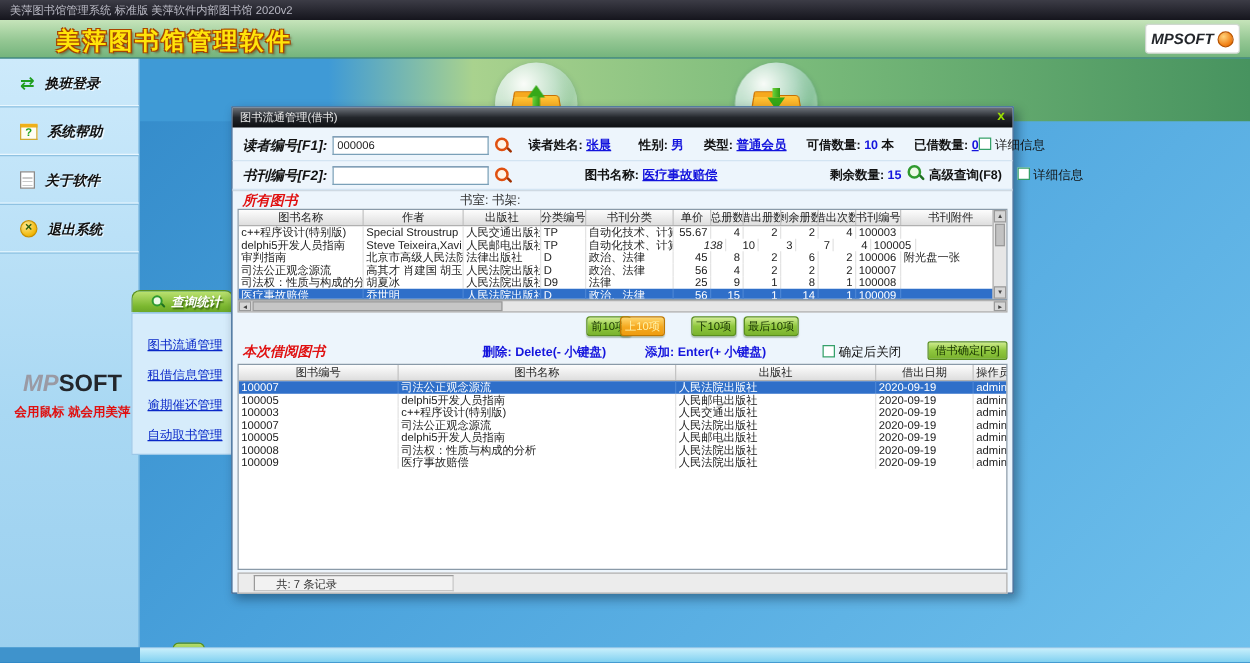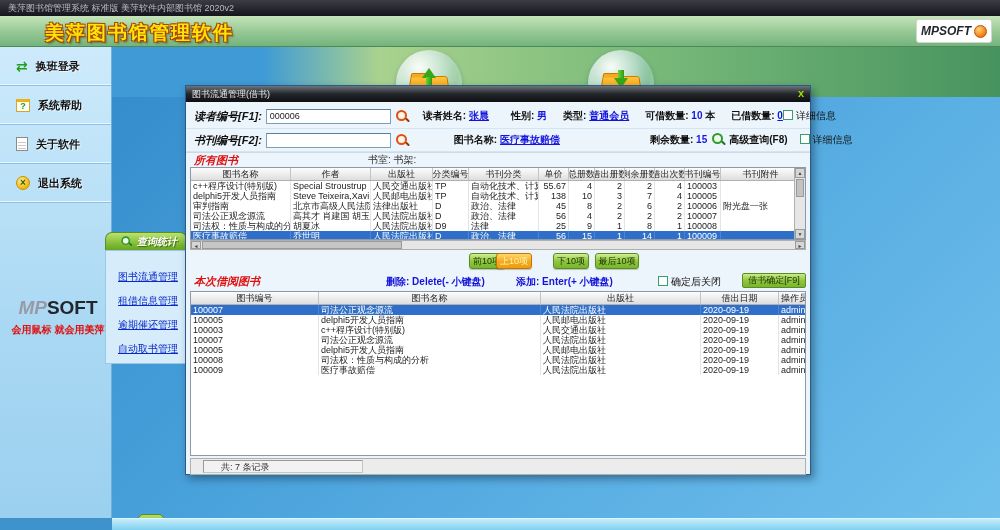--- a/index.html
+++ b/index.html
@@ -42,21 +42,21 @@
   .arr-head { position:absolute; left:-7px; width:0; height:0; border-left:7px solid transparent; border-right:7px solid transparent; }
   .arr-stem { position:absolute; left:-3px; width:6px; height:8px; background:linear-gradient(90deg,#6cd43a,#2f9a14); }
   .arr-up { top:18px; } .arr-up .arr-head { top:0; border-bottom:10px solid #35a818; } .arr-up .arr-stem { top:9px; }
   .arr-down { top:20px; } .arr-down .arr-head { top:8px; border-top:10px solid #35a818; } .arr-down .arr-stem { top:0; }
 
   
   .sidebar { position:absolute; left:0; top:47px; width:112px; height:471px;
     background:linear-gradient(180deg,#cdeafb 0%,#a9d8f3 60%,#9bd0ef 100%); border-right:1px solid #6fb0dc; }
   .side-item { height:39px; display:flex; align-items:center; gap:8px; padding-left:16px;
     border-bottom:1px solid #8fc2e2; box-shadow:0 -1px 0 #e9f7ff inset; cursor:pointer; }
-  .side-label { font-weight:bold; font-size:11px; color:#111; text-shadow:1px 1px 0 rgba(255,255,255,.7); }
+  .side-label { font-weight:bold; font-style:italic; font-size:11px; color:#111; text-shadow:1px 1px 0 rgba(255,255,255,.7); }
   .ic-swap { color:#1f9e1f; font-size:14px; font-weight:bold; line-height:12px; }
   .ic-help { width:14px; height:13px; background:#fffdf2; border:1px solid #d0a830; border-top:3px solid #f0b018;
     color:#18a018; font-size:9px; font-weight:bold; text-align:center; line-height:9px; }
   .ic-doc { width:12px; height:14px; background:#fff; border:1px solid #8a8a8a;
     background-image:repeating-linear-gradient(180deg,#fff 0 2px,#c9c9c9 2px 3px); background-size:8px 100%; background-position:1px 2px; background-repeat:no-repeat; }
   .ic-exit { width:14px; height:14px; border-radius:50%; background:radial-gradient(circle at 35% 30%,#ffe98e,#f0b400 75%);
     border:1px solid #c89000; color:#2c5e0e; font-weight:bold; font-size:10px; text-align:center; line-height:12px; }
 
   
   .qp-tab { position:absolute; left:105px; top:232px; width:82px; height:18px;
@@ -241,21 +241,21 @@
       <span class="kv" style="margin-left:16px;"><span>类型:</span> <span class="v lnk">普通会员</span></span>
       <span class="kv" style="margin-left:16px;"><span>可借数量:</span> <span class="v">10</span> <span>本</span></span>
       <span class="kv" style="margin-left:16px;"><span>已借数量:</span> <span class="v lnk">0</span></span>
       <span class="detail" style="margin-left:auto;"><span class="chk"></span><span>详细信息</span></span>
     </div>
 
     <div class="frow frow2">
       <span class="flabel">书刊编号[F2]:</span>
       <input class="finput" value="" style="">
       <span class="mag"></span>
-      <span class="kv" style="padding-left:45px;"><span>图书名称:</span> <span class="v lnk">医疗事故赔偿</span></span>
+      <span class="kv" style="margin-left:14px;padding-left:45px;"><span>图书名称:</span> <span class="v lnk">医疗事故赔偿</span></span>
       <span class="kv" style="margin-left:90px;"><span>剩余数量:</span> <span class="v">15</span></span>
       <span class="kv" style="margin-left:auto;"><span class="mag green"></span></span>
       <span class="detail" style="margin-left:4px; font-weight:bold;">高级查询(F8)</span>
       <span class="detail" style="margin-left:12px;"><span class="chk"></span><span>详细信息</span></span>
     </div>
 
     <div class="subrow">
       <span class="red-it">所有图书</span>
       <span class="shelf">书室:  书架:</span>
     </div>
@@ -289,21 +289,21 @@
             <div class="tcell num" style="width: 30px;">4</div>
             <div class="tcell" style="width: 36px;">100003</div>
             <div class="tcell" style="width: 80px;"></div>
           </div>
           <div class="trow">
             <div class="tcell" style="width: 100px;">delphi5开发人员指南</div>
             <div class="tcell" style="width: 80px;">Steve Teixeira,Xavi</div>
             <div class="tcell" style="width: 62px;">人民邮电出版社</div>
             <div class="tcell" style="width: 36px;">TP</div>
             <div class="tcell" style="width: 70px;">自动化技术、计算</div>
-            <div class="tcell num" style="width: 30px;">138</div>
+            <div class="tcell num" style="width: 42px; font-style: italic;">138</div>
             <div class="tcell num" style="width: 26px;">10</div>
             <div class="tcell num" style="width: 30px;">3</div>
             <div class="tcell num" style="width: 30px;">7</div>
             <div class="tcell num" style="width: 30px;">4</div>
             <div class="tcell" style="width: 36px;">100005</div>
             <div class="tcell" style="width: 80px;"></div>
           </div>
           <div class="trow">
             <div class="tcell" style="width: 100px;">审判指南</div>
             <div class="tcell" style="width: 80px;">北京市高级人民法院</div>

